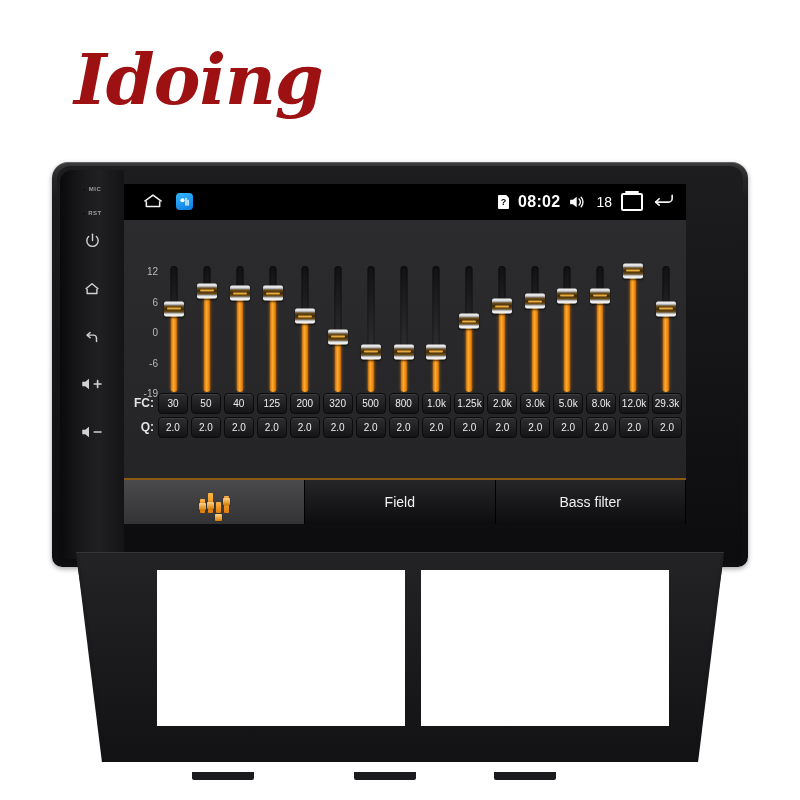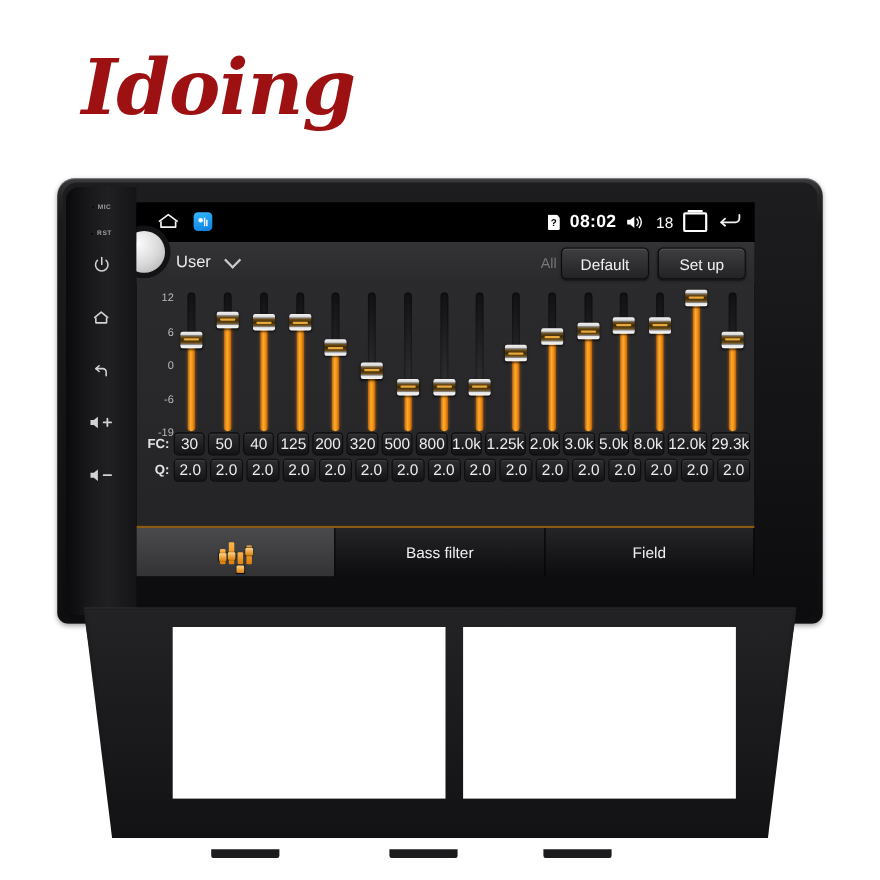--- a/index.html
+++ b/index.html
@@ -93,21 +93,21 @@
   
   .valrow{position:absolute;left:0;width:562px;height:22px;display:flex;align-items:center;}
   #fcrow{top:134px;}
   #qrow{top:158px;}
   .rowlbl{width:34px;text-align:right;padding-right:4px;color:#e3e3e5;font-size:12px;font-weight:700;
     box-sizing:border-box;}
   .cells{flex:1;display:flex;gap:3px;padding-right:4px;}
   .cell{flex:1;height:19px;border-radius:4px;
     background:linear-gradient(180deg,#2e2e30,#141416);border:1px solid #0b0b0d;
     box-shadow:inset 0 1px 0 rgba(255,255,255,.07);
-    color:#ededee;font-size:14px;display:flex;align-items:center;justify-content:center;}
+    color:#ededee;font-size:10px;display:flex;align-items:center;justify-content:center;}
 
   
   #tabs{position:absolute;left:0;bottom:0;width:562px;height:44px;display:flex;
     border-top:2px solid #8a5a12;background:#0e0e10;}
   .tab{flex:1;display:flex;align-items:center;justify-content:center;text-align:center;
     color:#f0f0f1;font-size:14px;line-height:16px;
     background:linear-gradient(180deg,#252527,#0d0d0f);border-right:1px solid #000;}
   .tab.wide{flex:1.15;}
   .tab.active{flex:.95;background:linear-gradient(180deg,#4a4a4c,#333335);}
   .eqicon{display:flex;align-items:flex-end;gap:3px;height:22px;}
@@ -213,30 +213,20 @@
           <svg width="22" height="16" viewBox="0 0 24 16">
             <path d="M22 3v3.3a4 4 0 0 1-4 4H4" stroke="#f2f2f3" stroke-width="1.8" fill="none" stroke-linecap="round"></path>
             <path d="M7.8 6.6 4 10.3l3.8 3.4" stroke="#f2f2f3" stroke-width="1.8" fill="none" stroke-linecap="round" stroke-linejoin="round"></path>
           </svg>
         </span>
       </div>
     </div>
 
     <div id="app">
 
-      <div id="apptop">
-        <div id="knob"></div>
-        <div id="preset">
-          <span id="preset-name">User</span>
-          <span class="chev"></span>
-        </div>
-        <div id="all-lbl">All</div>
-        <div class="topbtn" id="btn-default">Default</div>
-        <div class="topbtn" id="btn-setup">Set up</div>
-      </div>
 
       <div id="panel">
         <div id="axis">
             <div class="ax" style="top: 4px; margin-left: 43px;">12</div>
             <div class="ax" style="top: 34.5px;">6</div>
             <div class="ax" style="top: 65px;">0</div>
             <div class="ax" style="top: 95.5px;">-6</div>
             <div class="ax" style="top: 126px;">-19</div>
           </div>
         <div id="bands">
@@ -394,24 +384,24 @@
               </div>
               <div class="eqbar" style="height: 11px;">
                 <div class="eqknob" style="top: 12px;"></div>
               </div>
               <div class="eqbar" style="height: 17px;">
                 <div class="eqknob" style="top: 2px;"></div>
               </div>
             </div>
           </div>
           <div class="tab">
-            <span>Bass filter</span>
+            <span>Field</span>
           </div>
           <div class="tab">
-            <span>Field</span>
+            <span>Bass filter</span>
           </div>
         </div>
     </div>
   </div>
 
   <div id="fascia">
     <div class="f-shape" id="f-outer2"></div>
     <div class="f-shape" id="f-outer"></div>
     <div class="f-shape" id="f-inner"></div>
     <div class="cutout" id="cut-l"></div>

